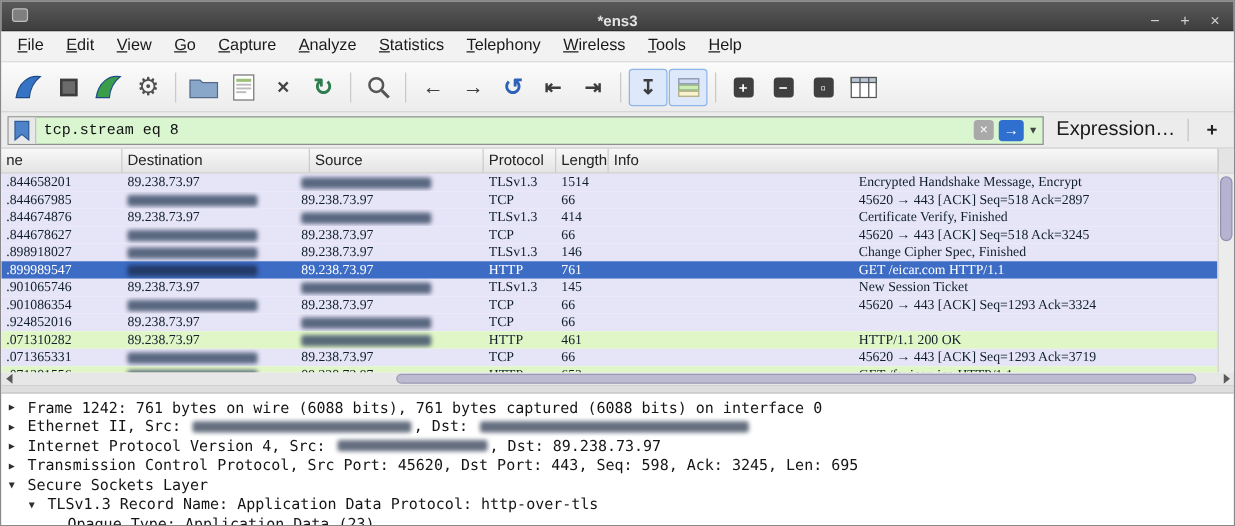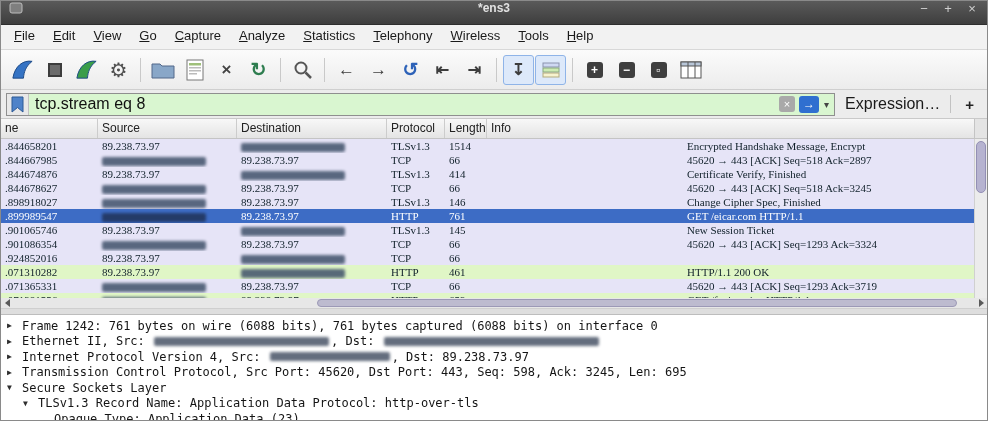--- a/index.html
+++ b/index.html
@@ -1,20 +1,20 @@
 <!DOCTYPE html>
 <html style="--row-purple: #e6e4f7; --row-green: #e0f6c6; --row-selected: #3d6cc5; --filter-valid-bg: #d9f6d0; --accent-blue: #2f6fd0;"><head>
 <meta charset="utf-8">
 <style>
   *{box-sizing:border-box;margin:0;padding:0}
   html,body{background:#bfbfbf}
   .window{width:988px;height:421px;position:relative;overflow:hidden;background:#ececec;
     font-family:"Liberation Sans",sans-serif;border:1px solid #8a8a8a}
   
-  .titlebar{height:24px;background:linear-gradient(#5a5a5a,#3e3e3e);display:flex;align-items:flex-start;
+  .titlebar{height:24px;background:linear-gradient(#5a5a5a,#3e3e3e);display:flex;align-items:flex-end;
     padding:0 8px;position:relative;border-bottom:1px solid #2e2e2e}
   .title-text{position:absolute;left:0;right:0;text-align:center;color:#e2e2e2;font-weight:bold;font-size:12px;pointer-events:none}
   .win-controls{margin-left:auto;display:flex;gap:10px;z-index:1}
   .wbtn{color:#cfcfcf;font-size:13px;width:14px;text-align:center;cursor:default}
   
   .menubar{height:25px;background:#f2f2f2;border-bottom:1px solid #d8d8d8;display:flex;align-items:flex-start;padding:0 4px}
   .menu-item{font-size:13px;color:#1a1a1a;padding:3px 9px}
   .menu-item u{text-decoration:underline}
   
   .toolbar{height:40px;background:linear-gradient(#fbfbfb,#ececec);border-bottom:1px solid #cfcfcf;
@@ -29,21 +29,21 @@
   .g-reload{font-size:19px;color:#2e7d4f;font-weight:bold}
   .g-goto{font-size:19px;color:#2d62b8;font-weight:bold}
   .g-arrow{font-size:17px;color:#3d3d3d;font-weight:bold}
   .g-small{font-size:16px}
   .g-dark{width:16px;height:16px;background:#3f3f3f;color:#fff;border-radius:3px;font-size:12px;
     font-weight:bold;line-height:16px;text-align:center;display:inline-block}
   
   .filterbar{height:29px;background:#ececec;border-bottom:1px solid #c9c9c9;display:flex;align-items:center;padding:0 5px;gap:6px}
   .filter-field{flex:1;display:flex;align-items:center;height:23px;border:1px solid #8f8f8f;background:var(--filter-valid-bg,#d9f6d0)}
   .bmbox{height:100%;display:flex;align-items:center;padding:0 4px;background:#e8e8e8;border-right:1px solid #c2c2c2}
-  .filter-input{flex:1;background:transparent;border:none;outline:none;font-family:Liberation Sans, sans-serif;font-size:16px;color:#111;padding:0 6px}
+  .filter-input{flex:1;background:transparent;border:none;outline:none;font-family:Liberation Mono, monospace;font-size:12px;color:#111;padding:0 6px}
   .fclear{width:16px;height:16px;background:#a9a9a9;color:#fff;border-radius:3px;font-size:11px;line-height:16px;text-align:center;margin-right:4px}
   .fapply{width:20px;height:17px;background:var(--accent-blue,#2f6fd0);color:#fff;border-radius:3px;font-size:12px;line-height:17px;text-align:center;font-weight:bold;margin-right:3px}
   .fdrop{color:#444;font-size:10px;padding:0 5px 0 2px}
   .fexpr{font-size:16px;color:#1a1a1a;padding:0 4px}
   .fsep{width:1px;height:18px;background:#c2c2c2}
   .fadd{font-size:15px;color:#222;padding:0 8px;font-weight:bold}
   
   .plist-header{height:20px;display:flex;background:linear-gradient(#f8f8f8,#e4e4e4);border-bottom:1px solid #c4c4c4;font-size:12px;color:#222}
   .hcol{padding:2px 0 0 4px;border-right:1px solid #cccccc;white-space:nowrap;overflow:hidden}
   .c0{width:97px;flex:none}.c1{width:139px;flex:none}.c2{width:150px;flex:none}
@@ -252,22 +252,22 @@
       <span class="fapply">→</span>
       <span class="fdrop">▾</span>
     </div>
     <span class="fexpr">Expression…</span>
     <span class="fsep"></span>
     <span class="fadd">+</span>
   </div>
 
   <div class="plist-header">
       <div class="hcol c0">ne</div>
+      <div class="hcol c2">Destination</div>
       <div class="hcol c1">Source</div>
-      <div class="hcol c2">Destination</div>
       <div class="hcol c3">Protocol</div>
       <div class="hcol c4">Length</div>
       <div class="hcol c6">Info</div>
       <div class="hcorner"></div>
     </div>
 
   <div class="plist">
     <div class="plist-body">
         <div class="prow tls">
           <div class="pcell c0">.844658201</div>

